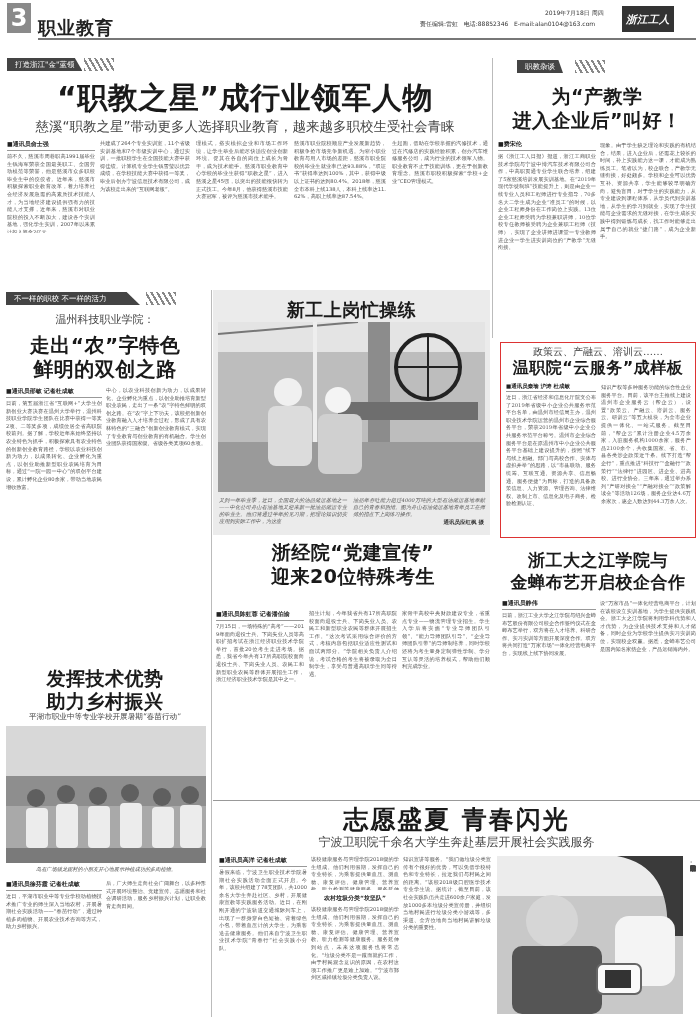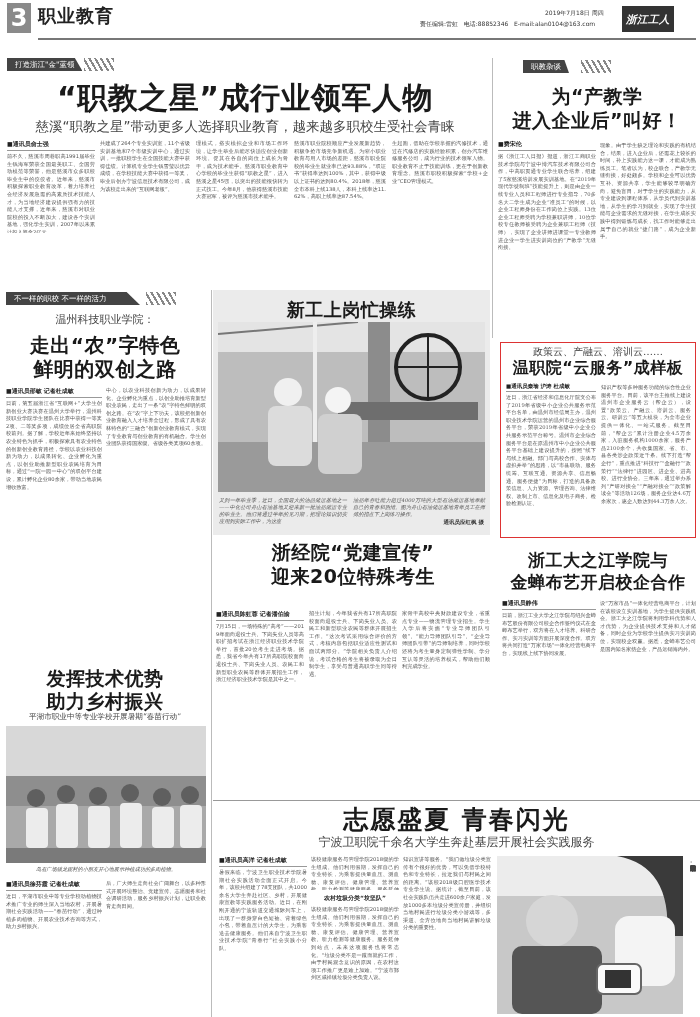--- a/index.html
+++ b/index.html
@@ -15,21 +15,21 @@
 .grayband{background:#ebebeb}
 .caption{font-size:5.2px;line-height:7px;color:#555;text-align:justify}
 .col{position:absolute}
 .vline{position:absolute;width:0.6px;background:#bbb}
 </style>
 </head>
 <body>
 
 <div class="abs" style="left:0;top:0;width:700px;height:40px">
   <div class="abs" style="left:7px;top:3px;width:24px;height:30px;background:#8a8a8a;color:#fff;font-size:24px;font-weight:bold;text-align:center;line-height:30px">3</div>
-  <div class="abs" style="left:38px;top:4px;font-size:18px;font-weight:bold;color:#222;letter-spacing:1px">职业教育</div>
+  <div class="abs" style="left:38px;top:16px;font-size:18px;font-weight:bold;color:#222;letter-spacing:1px">职业教育</div>
   <div class="abs" style="left:545px;top:9px;font-size:6px;color:#333;white-space:nowrap">2019年7月18日 周四</div>
   <div class="abs" style="left:420px;top:20px;font-size:6px;color:#333;white-space:nowrap">
     <span>责任编辑:雷虹</span>&nbsp;&nbsp;
     <span>电话:88852346</span>&nbsp;&nbsp;
     <span>E-mail:alan0104@163.com</span>
   </div>
   <div class="abs" style="left:622px;top:6px;width:52px;height:26px;background:#333;color:#fff;font-family:'DejaVu Serif',serif;font-size:10.5px;font-style:italic;font-weight:bold;line-height:26px;text-align:center;letter-spacing:0.5px">浙江工人日报</div>
   <div class="abs" style="left:38px;top:38px;width:658px;height:1.5px;background:#777"></div>
 </div>
 
@@ -46,21 +46,21 @@
   </div>
   <div class="col txt" style="left:100px;top:82px;width:90px;height:90px">共建成了264个专业实训室，11个省级实训基地和7个市级实训中心，通过实训，一批职校学生在全国技能大赛中获得佳绩。计算机专业学生钱雪莹以优异成绩，在学校技能大赛中获得一等奖，毕业后创办宁波信息技术有限公司，成为该校走出来的“互联网老板”。</div>
   <div class="col txt" style="left:196px;top:82px;width:92px;height:90px">理模式，搭实模拟企业和市场工作环境，让学生毕业后能尽快适应创业创新环境。促其在各自的岗位上成长为骨干，成为技术能手。慈溪市职业教育中心学校的毕业生获得“职教之星”，进入慈溪之星45强，以突出的技能很快转为正式技工。今年8月，他获得慈溪市技能大赛冠军，被评为慈溪市技术能手。</div>
   <div class="col txt" style="left:294px;top:82px;width:92px;height:90px">慈溪市职业院校顺应产业发展新趋势，积极争抢市场竞争新机遇。为缩小职业教育与用人市场的差距，慈溪市职业院校的毕业生就业率已达93.88%，“双证书”获得率达到100%，其中，获得中级以上证书的达到80.4%。2018年，慈溪全市本科上线138人，本科上线率达11.62%，高职上线率达87.54%。</div>
   <div class="col txt" style="left:392px;top:82px;width:96px;height:90px">生起跑，借助在学校掌握的汽修技术，通过在汽修店的实践经验积累，创办汽车维修服务公司，成为行业的技术领军人物。职业教育不止于技能训练，更在于创新教育理念。慈溪市职校积极探索“学校+企业”CEO管理模式。</div>
 </div>
 
 <div class="vline" style="left:492px;top:58px;height:280px"></div>
 
 <div class="abs" style="left:494px;top:58px;width:206px;height:280px">
-  <div class="abs" style="left:29px;top:2px;display:flex;align-items:center;gap:12px">
+  <div class="abs" style="left:23px;top:2px;display:flex;align-items:center;gap:12px">
     <div class="kicker">职教杂谈</div>
     <div class="stripes"></div>
   </div>
   <div class="abs hd" style="left:0;top:26px;width:206px;font-size:19px">为“产教学</div>
   <div class="abs hd" style="left:0;top:50px;width:206px;font-size:19px">进入企业后”叫好！</div>
   <div class="col" style="left:4px;top:82px;width:98px">
     <div class="byline">■费宋伦</div>
     <div class="txt" style="height:185px;font-family:'DejaVu Serif',serif">据《浙江工人日报》报道，浙江工商职业技术学院与宁波中博汽车技术有限公司合作，中高职贯通专业学生联合培养，组建了5家慈溪培训发展实训基地。在“2019年现代学徒制班”技能提升上，则是由企业一线专业人员和工程师进行专业指导，70多名大二学生成为企业“准员工”的时候，以企业工程师身份在工作岗位上实践。13位企业工程师受聘为学校兼职讲师，10位学校专任教师被受聘为企业兼职工程师（技师），实现了企业讲师进课堂一专业教师进企业一学生进实训岗位的“产教学”无缝衔接。</div>
   </div>
   <div class="col txt" style="left:106px;top:84px;width:96px;height:194px;font-family:'DejaVu Serif',serif">现象。由于学生缺乏理论和实践的有机结合，结果，进入企业后，还需花上较长的时间，补上实践能力这一课，才能成为熟练员工。笔者以为，校企联合，产教学无缝衔接，好处颇多。学校和企业可以优势互补、资源共享，学生能够较早明确方向，避免盲目，对于学生的实践能力，从专业建设到课程体系，从学员代到实训基地，从学生的学习到就业，实现了学生技能与企业需求的无缝对接，在学生成长实践中得到锻炼与成长，找工作时能够走出属于自己的就业“捷门路”，成为企业新手。</div>

